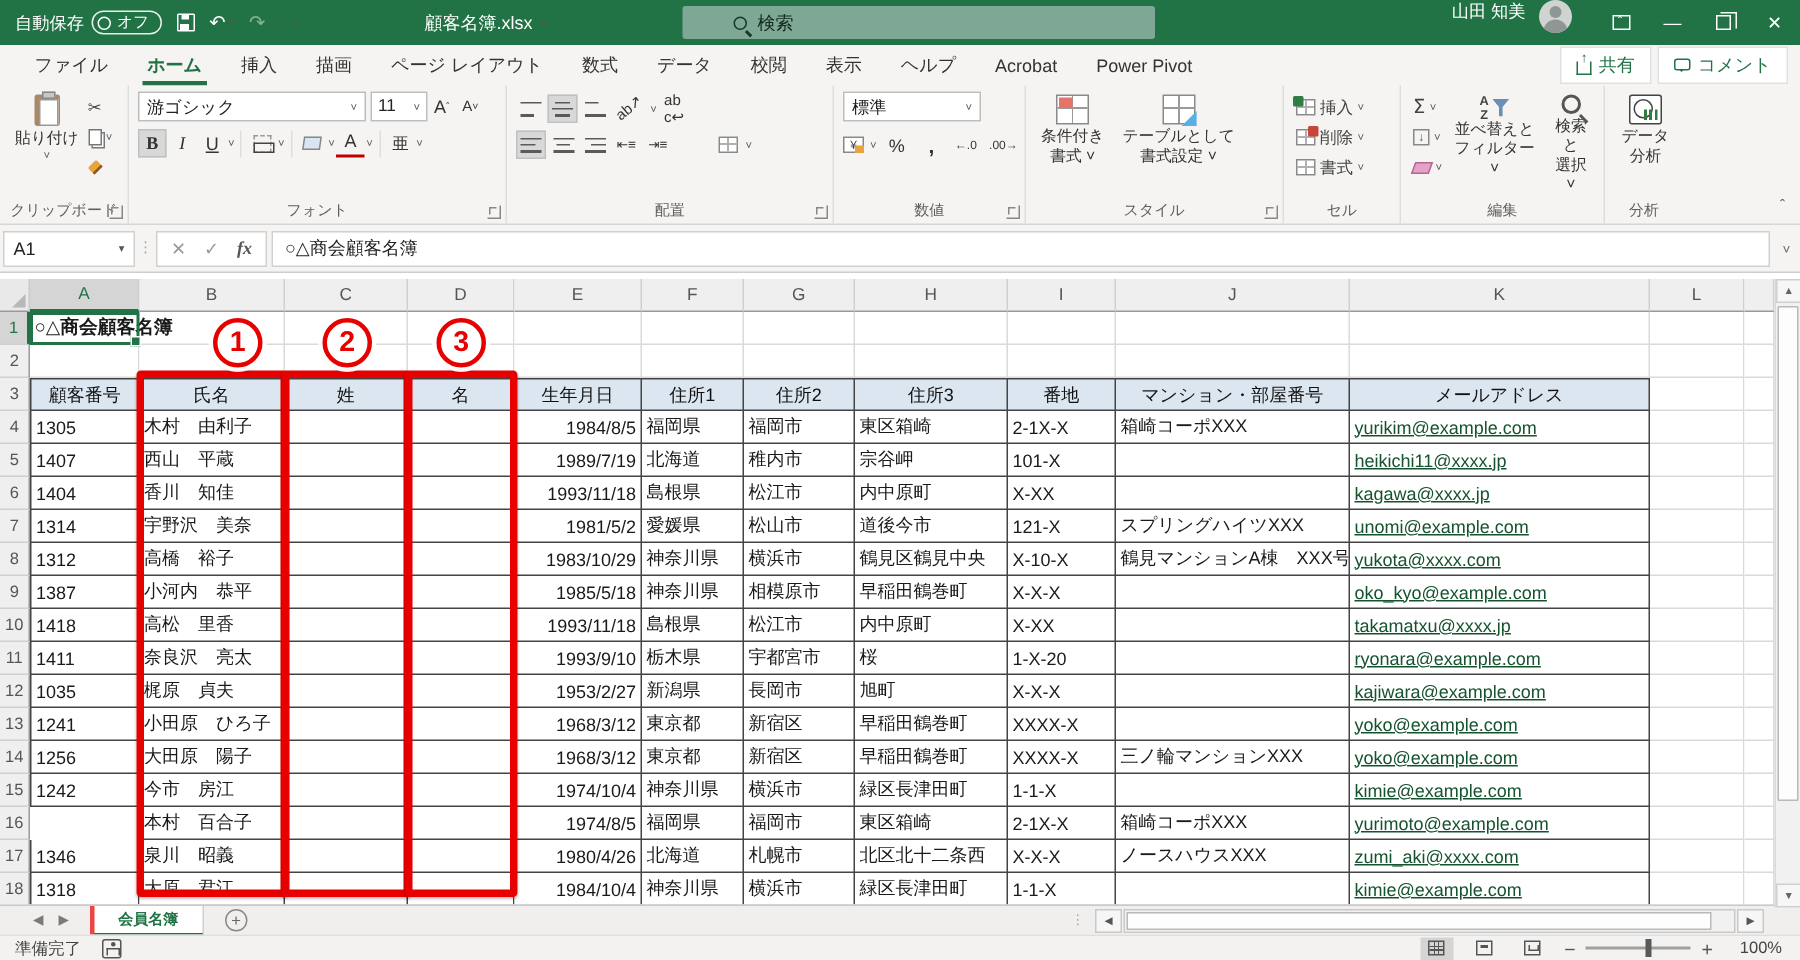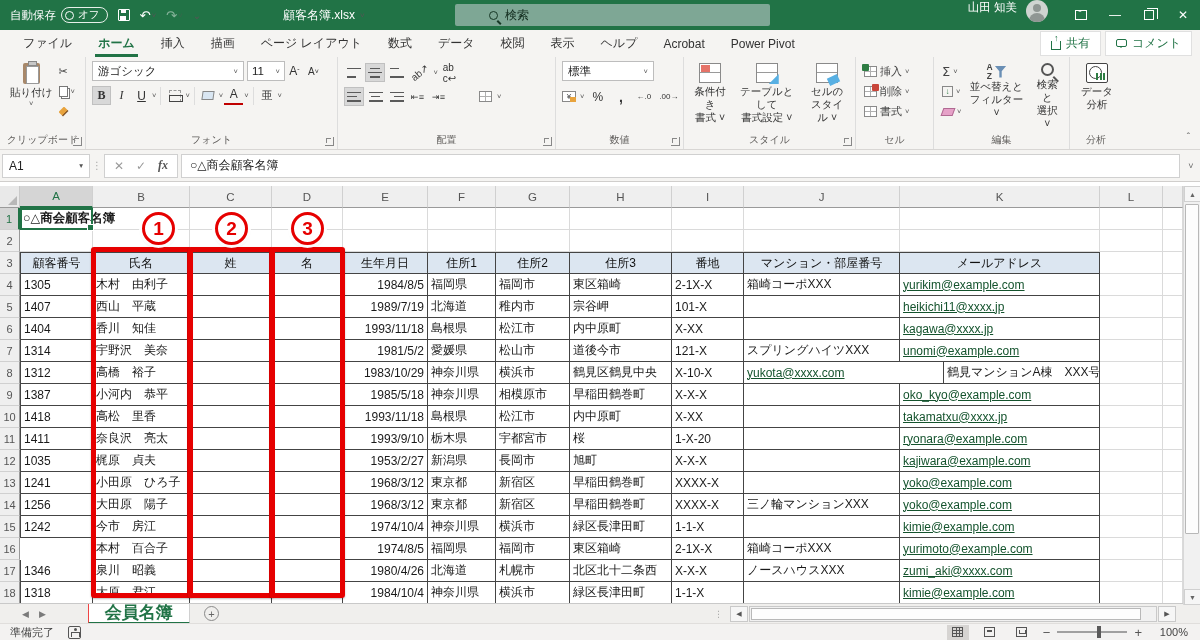--- a/index.html
+++ b/index.html
@@ -149,21 +149,21 @@
   .ann-circle { position:absolute; width:33px; height:33px; border-radius:50%; background:#fff; border:3px solid #e60000; color:#e60000; font-weight:bold; font-size:19px; display:flex; align-items:center; justify-content:center; z-index:7; box-shadow:0 0 0 3px rgba(255,255,255,.9), 0 2px 3px rgba(0,0,0,.25); }
 
   
   .vscroll { position:absolute; right:0; top:186px; width:17px; height:419px; background:#f1f1f1; border-left:1px solid #d8d8d8; z-index:5; }
   .vs-arrow { position:absolute; left:0; width:17px; height:16px; background:#f6f6f6; border:1px solid #d0d0d0; color:#666; font-size:7px; display:flex; align-items:center; justify-content:center; }
   .vs-thumb { position:absolute; left:1px; width:14px; background:#fdfdfd; border:1px solid #b8b8b8; border-radius:1px; }
 
   
   .tabbar { position:absolute; left:0; top:603px; width:1200px; height:20px; background:#f0efed; border-top:1px solid #c9c9c9; display:flex; align-items:center; }
   .navarrows { display:flex; gap:10px; padding:0 14px 0 22px; color:#7a7a7a; font-size:9px; }
-  .sheettab { height:20px; background:#fff; border-right:1px solid #d0d0d0; border-left:1px solid #ef4444; border-bottom:2px solid #217346; display:flex; align-items:center; padding:0 16px; color:#217346; font-weight:bold; font-size:17px;margin-left:28px; }
+  .sheettab { height:20px; background:#fff; border-right:1px solid #d0d0d0; border-left:3px solid #ef4444; border-bottom:2px solid #217346; display:flex; align-items:center; padding:0 16px; color:#217346; font-weight:bold; font-size:10px; }
   .addsheet { width:15px; height:15px; border:1px solid #8a8a8a; border-radius:50%; color:#666; display:flex; align-items:center; justify-content:center; font-size:11px; margin-left:14px; }
   .splitdots { color:#aaa; font-size:9px; letter-spacing:1px; margin-left:auto; margin-right:6px; }
   .hs-arrow { width:18px; height:16px; background:#f6f6f6; border:1px solid #c9c9c9; color:#555; font-size:7px; display:flex; align-items:center; justify-content:center; }
   .hs-track { width:408px; height:16px; background:#f1f1f1; border:1px solid #c9c9c9; position:relative; margin:0 1px; }
   .hs-thumb { position:absolute; left:1px; top:1px; bottom:1px; width:390px; background:#fdfdfd; border:1px solid #b8b8b8; }
   .tabbar-endgap { width:24px; }
 
   
   .statusbar { position:absolute; left:0; top:623px; width:1200px; height:17px; background:#f3f2f1; border-top:1px solid #e0dedc; display:flex; align-items:center; font-size:11px; color:#444; }
   .sb-ready { padding-left:10px; }
@@ -397,22 +397,20 @@
       <div class="rgroup-label">数値</div>
       <div class="launcher"></div>
     </div>
 
     <div class="rgroup" style="width:172px">
       <div class="rcontent" style="gap:4px">
         <div class="bigbtn"><span class="mini-tbl cf"></span><span>条件付き
 書式 ˅</span></div>
         <div class="bigbtn"><span class="mini-tbl ft"></span><span>テーブルとして
 書式設定 ˅</span></div>
-        <div class="bigbtn"><span class="mini-tbl cs"></span><span>セルの
-スタイル ˅</span></div>
       </div>
       <div class="rgroup-label">スタイル</div>
       <div class="launcher"></div>
     </div>
 
     <div class="rgroup" style="width:78px">
       <div class="smallbtns">
         <span class="sbtn">
             <span class="cellgrid cg-ins"></span>
             <span>挿入</span>
@@ -627,24 +625,24 @@
         <div class="rh">8</div>
         <div class="cell tb tbl-left" style="width: 73px;">1312</div>
         <div class="cell tb" style="width: 97px;">高橋　裕子</div>
         <div class="cell tb" style="width: 82px;"></div>
         <div class="cell tb" style="width: 71px;"></div>
         <div class="cell tb right" style="width: 85px;">1983/10/29</div>
         <div class="cell tb" style="width: 68px;">神奈川県</div>
         <div class="cell tb" style="width: 74px;">横浜市</div>
         <div class="cell tb" style="width: 102px;">鶴見区鶴見中央</div>
         <div class="cell tb" style="width: 72px;">X-10-X</div>
+        <div class="cell tb" style="width: 156px;">鶴見マンションA棟　XXX号</div>
         <div class="cell tb" style="width: 200px;">
           <a class="maillink">yukota@xxxx.com</a>
         </div>
-        <div class="cell tb" style="width: 156px;">鶴見マンションA棟　XXX号</div>
         <div class="cell" style="width: 63px;"></div>
         <div class="cell" style="width: 20px;"></div>
       </div>
       <div class="rowband" style="top: 198px; height: 22px;">
         <div class="rh">9</div>
         <div class="cell tb tbl-left" style="width: 73px;">1387</div>
         <div class="cell tb" style="width: 97px;">小河内　恭平</div>
         <div class="cell tb" style="width: 82px;"></div>
         <div class="cell tb" style="width: 71px;"></div>
         <div class="cell tb right" style="width: 85px;">1985/5/18</div>

